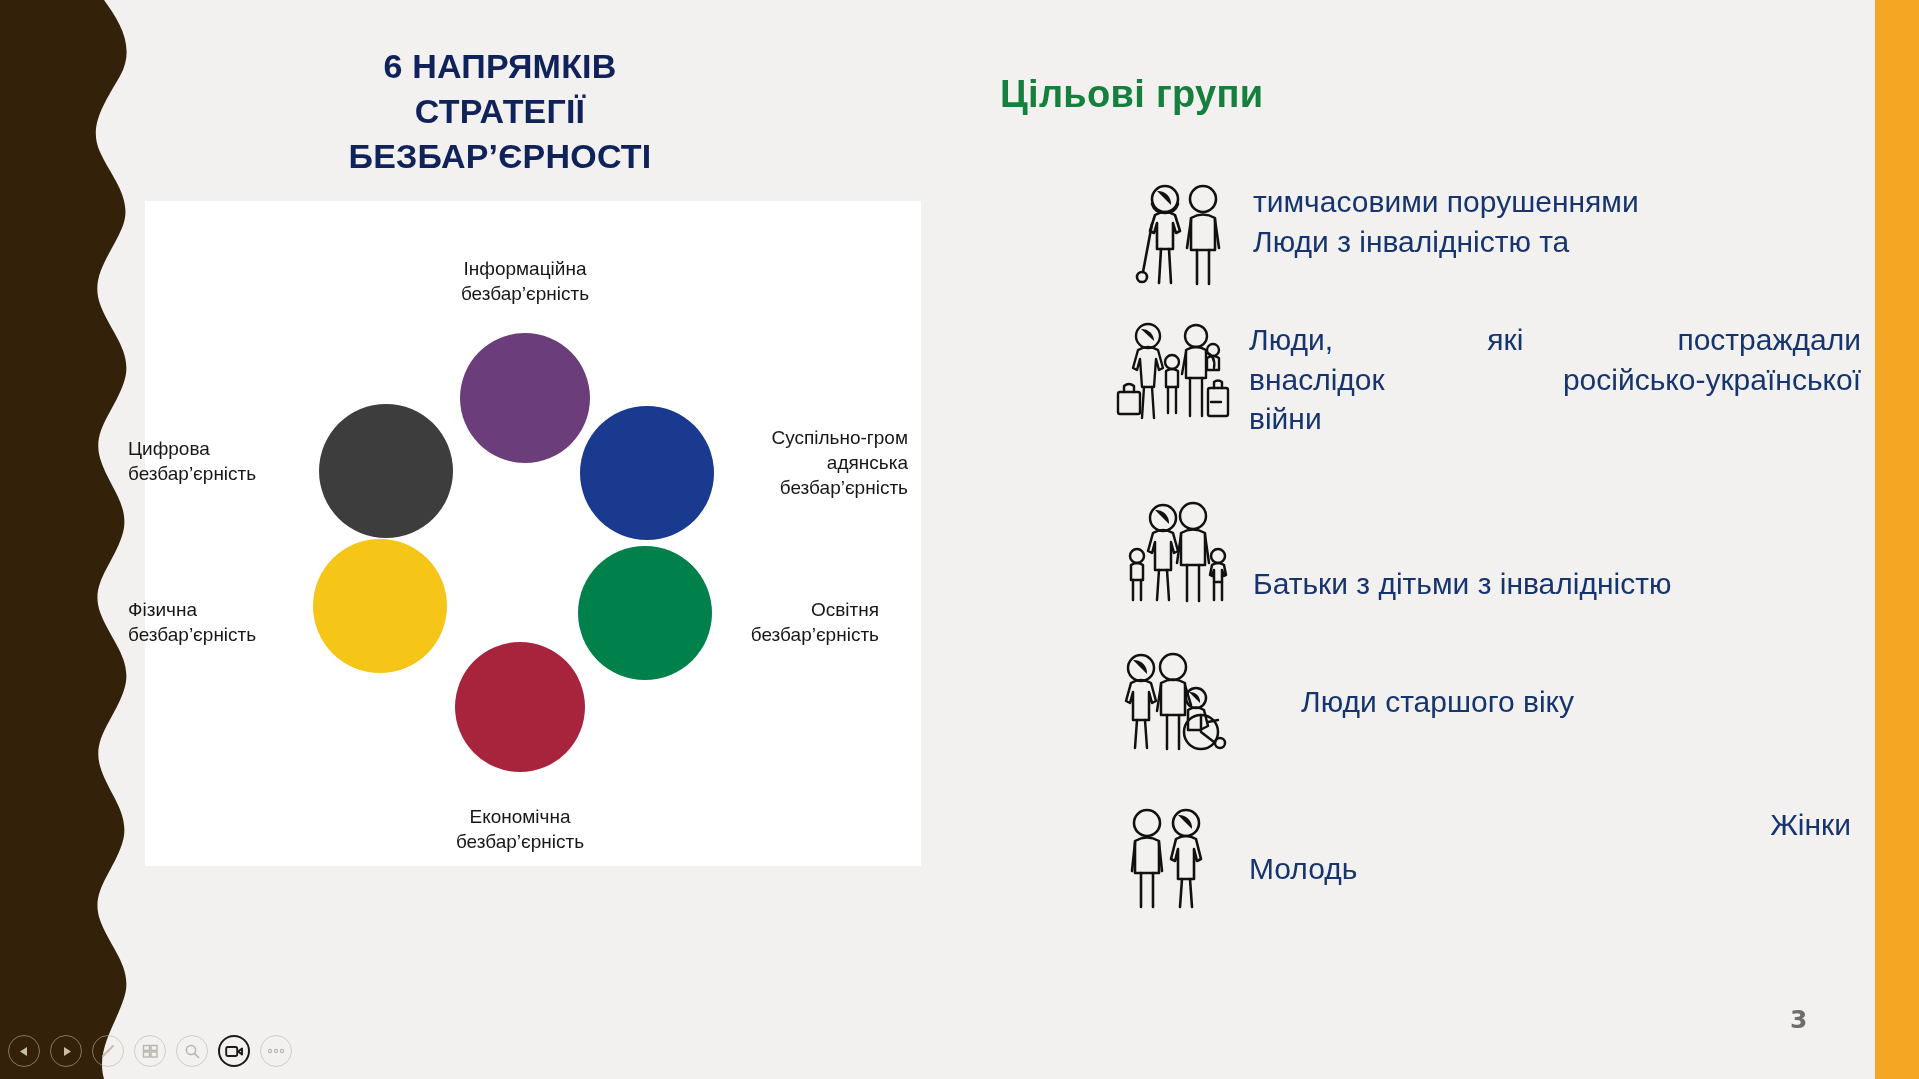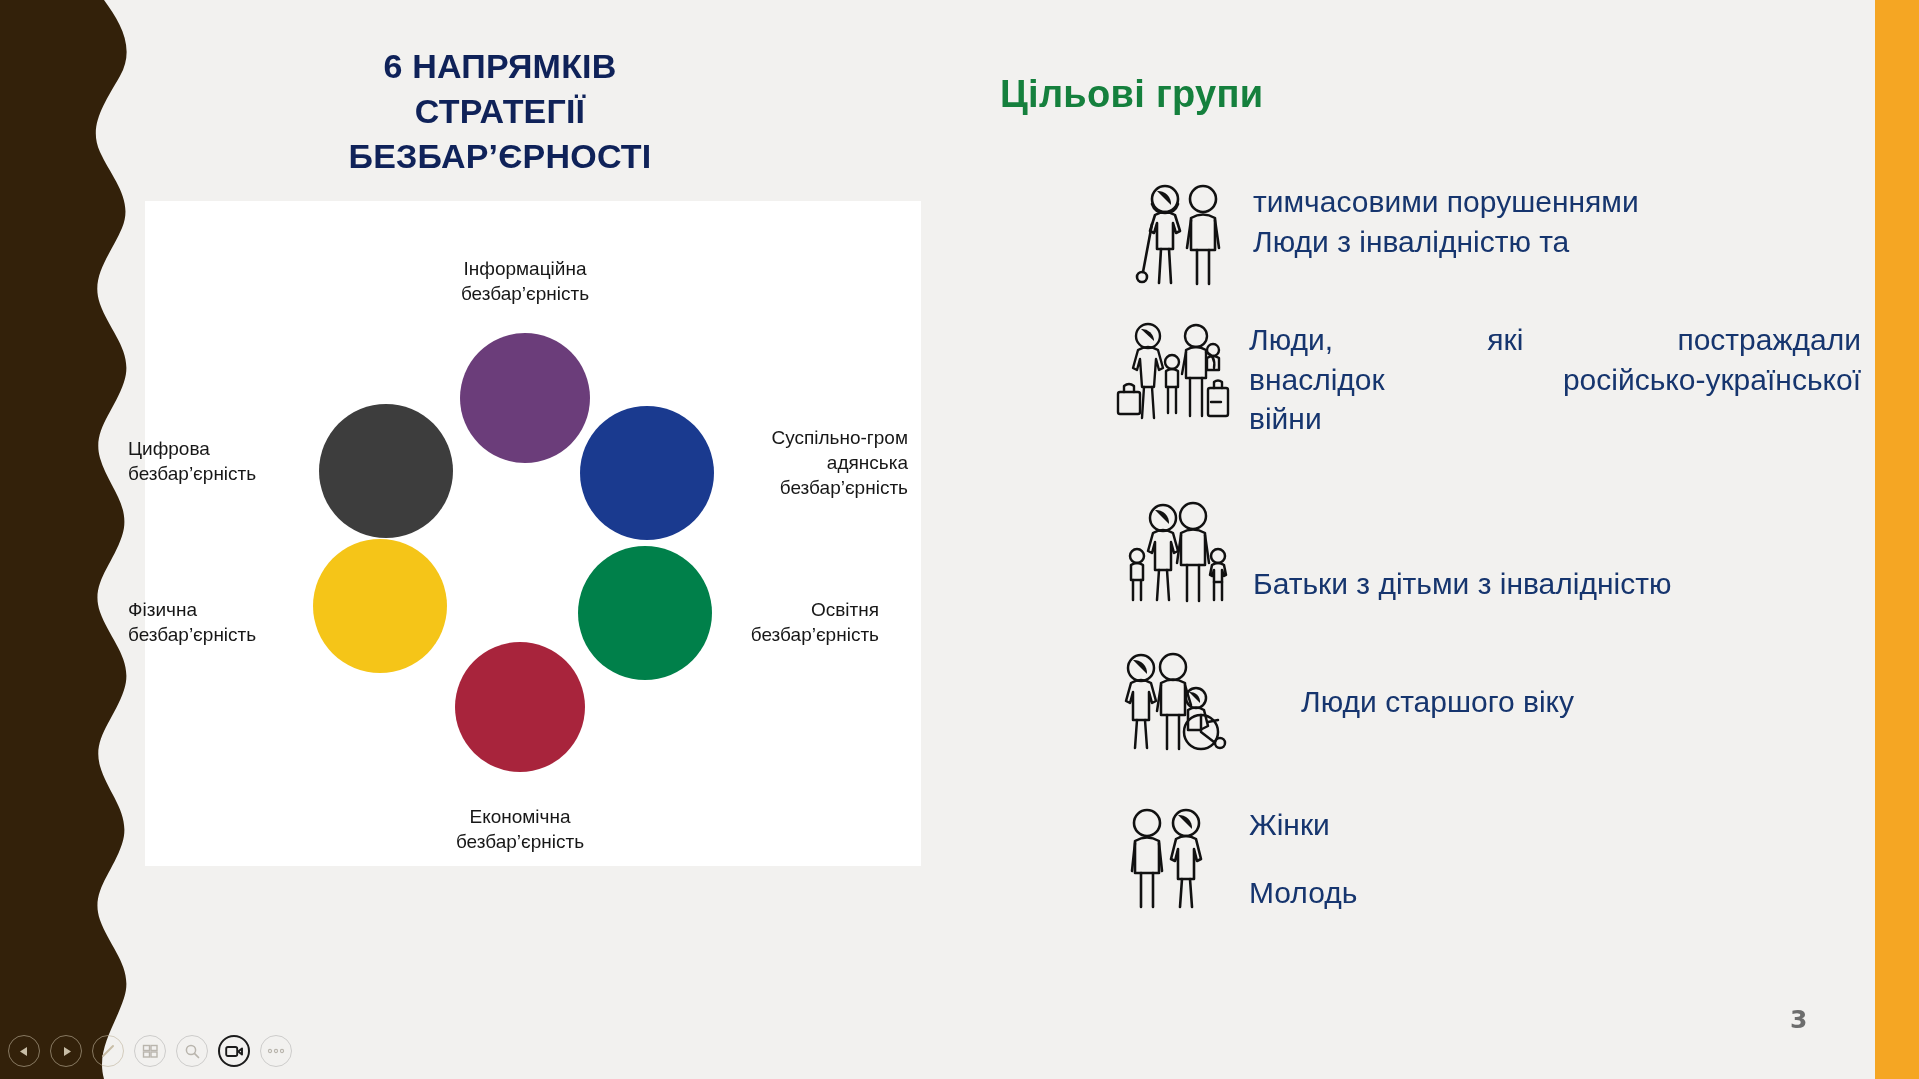--- a/index.html
+++ b/index.html
@@ -348,21 +348,21 @@
           <path d="M16 38 l-3 28 M40 38 l3 28"></path>
           <path d="M22 68 v34 M34 68 v34"></path>
 
           <circle cx="67" cy="18" r="13"></circle>
           <path d="M59 10 a13 13 0 0 1 14 14 z" fill="#111" stroke="none"></path>
           <path d="M57 34 q10 -6 20 0 l5 20 -4 2 -3 -12 v30 h-16 v-30 l-3 12 -4 -2 z"></path>
           <path d="M63 74 l-2 28 M71 74 l2 28"></path>
         </svg>
       </div>
       <div class="group-text">
-        <span class="ln" style="margin-bottom:28px;">Жінки</span>
+        <span class="ln" style="margin-bottom:4px;text-align:right;">Жінки</span>
         <span class="ln">Молодь</span>
       </div>
     </div>
 
   </div>
 
   <div class="page-num">3</div>
 
   <div class="toolbar">
 

